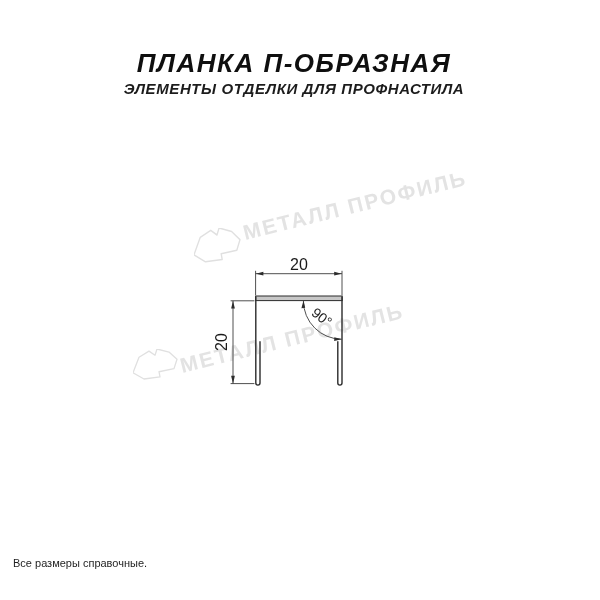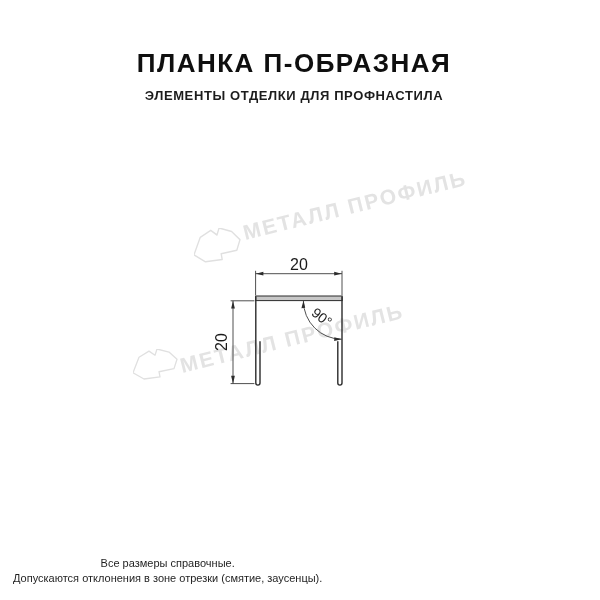--- a/index.html
+++ b/index.html
@@ -2,48 +2,48 @@
 <html><head>
 <meta charset="utf-8">
 <style>
   html,body{margin:0;padding:0;}
   body{
     width:600px;height:600px;position:relative;overflow:hidden;
     background:#ffffff;
     font-family:"Liberation Sans", sans-serif;
   }
   
-  .header{position:absolute;left:0;top:50px;width:588px;text-align:center;z-index:30;}
+  .header{position:absolute;left:0;top:50px;width:588px;text-align:center;z-index:30;font-style:italic;}
   .title{
     font-size:26px;line-height:27px;font-weight:bold;color:#0f0f0f;
     letter-spacing:1.5px;white-space:nowrap;
   }
   .subtitle{
-    margin-top:13px;font-size:13px;line-height:12px;font-weight:bold;
+    margin-top:6px;font-size:15px;line-height:12px;font-weight:bold;
     color:#1c1c1c;letter-spacing:0.6px;white-space:nowrap;
   }
   
   .wm-text{
     position:absolute;z-index:1;white-space:nowrap;
     font-size:21px;line-height:21px;font-weight:bold;letter-spacing:2px;
     color:#e3e3e3;transform:rotate(-14deg);transform-origin:0 100%;
     user-select:none;
   }
   .wm-text-top{left:246px;top:222px;}
   .wm-text-bottom{left:183px;top:355px;}
   .wm-logo{position:absolute;z-index:1;}
   .wm-logo-top{left:194px;top:228px;}
   .wm-logo-bottom{left:133px;top:349px;}
   
   .drawing{position:absolute;left:180px;top:240px;z-index:10;}
   .drawing text{font-family:"Liberation Sans", sans-serif;fill:#1a1a1a;}
   
   .footer{
     position:absolute;left:13px;top:556px;z-index:30;
-    font-size:11px;line-height:14.5px;color:#1f1f1f;text-align:center;
+    font-size:11px;line-height:14.5px;color:#1f1f1f;
   }
 </style>
 </head>
 <body>
 
 <div class="header">
   <div class="title">ПЛАНКА П-ОБРАЗНАЯ</div>
   <div class="subtitle">ЭЛЕМЕНТЫ ОТДЕЛКИ ДЛЯ ПРОФНАСТИЛА</div>
 </div>
 
@@ -76,14 +76,13 @@
   <text x="222" y="347" text-anchor="middle" font-size="16" transform="rotate(-90 222 342)">20</text>
 
   <path d="M303.4,300.8 A38.4,38.4 0 0 0 341.8,339.2" fill="none" stroke="#3c3c3c" stroke-width="0.9"></path>
   <polygon points="303.4,300.8 301.4,308.2 305.2,307.7" fill="#2c2c2c"></polygon>
   <polygon points="341.6,339.2 334.3,337.2 334.2,341" fill="#2c2c2c"></polygon>
   <text x="321.5" y="322" text-anchor="middle" font-size="14" transform="rotate(38 321.5 317.5)">90°</text>
 </svg>
 
 <div class="footer">
   <div>Все размеры справочные.</div>
-  <div>Допускаются отклонения в зоне отрезки (смятие, заусенцы).</div>
 </div>
 
 </body></html>

